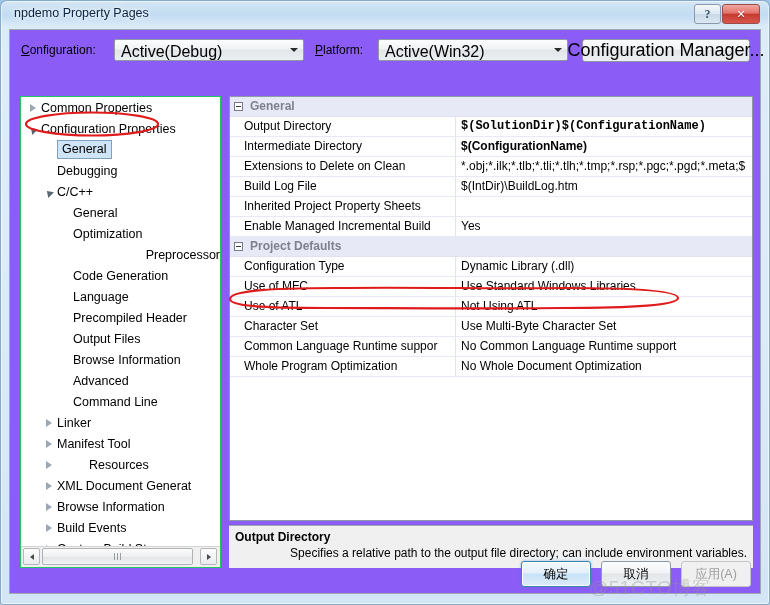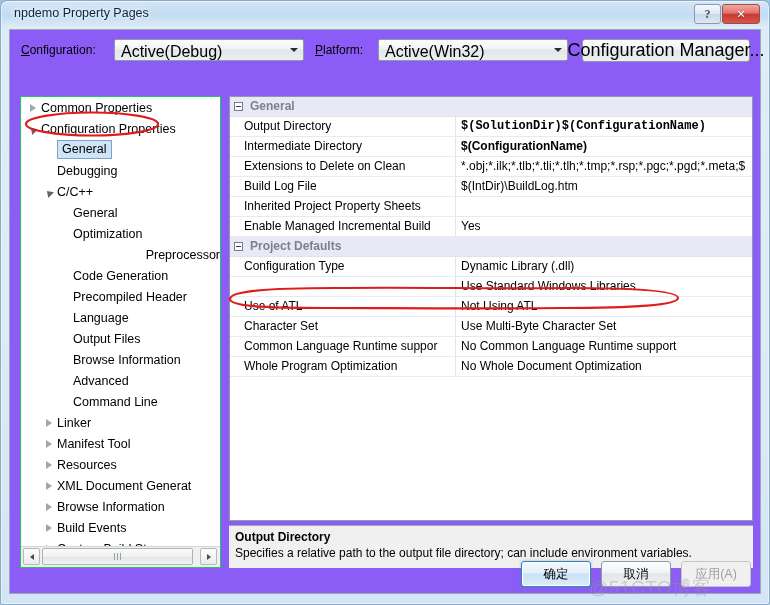--- a/index.html
+++ b/index.html
@@ -188,21 +188,21 @@
   }
 
   
   #desc{
     position:absolute;left:219px;top:495px;width:524px;height:43px;
     box-sizing:border-box;background:#f0f0f0;
     border-top:1px solid #9ea9b4;
     padding:4px 6px 0 6px;
   }
   #desc-title{font-size:12px;font-weight:bold;color:#000;}
-  #desc-body{font-size:12px;color:#000;margin-top:2px;}
+  #desc-body{font-size:12px;color:#000;margin-top:2px;text-align:right;}
 
   
   .dlgbtn{
     position:absolute;box-sizing:border-box;height:26px;width:70px;
     border-radius:3px;font-size:12.5px;
     display:flex;align-items:center;justify-content:center;cursor:default;
   }
   #btn-ok{
     left:521px;top:561px;
     border:1px solid #3c7fb1;
@@ -309,28 +309,28 @@
           <div class="tnode" style="padding-left: 37px; justify-content: flex-end;">
             <span class="tw"></span>
             <span class="tlabel">Preprocessor</span>
           </div>
           <div class="tnode" style="padding-left: 37px;">
             <span class="tw"></span>
             <span class="tlabel">Code Generation</span>
           </div>
           <div class="tnode" style="padding-left: 37px;">
             <span class="tw"></span>
+            <span class="tlabel">Language</span>
+          </div>
+          <div class="tnode" style="padding-left: 37px;">
+            <span class="tw"></span>
             <span class="tlabel">Precompiled Header</span>
           </div>
           <div class="tnode" style="padding-left: 37px;">
             <span class="tw"></span>
-            <span class="tlabel">Language</span>
-          </div>
-          <div class="tnode" style="padding-left: 37px;">
-            <span class="tw"></span>
             <span class="tlabel">Output Files</span>
           </div>
           <div class="tnode" style="padding-left: 37px;">
             <span class="tw"></span>
             <span class="tlabel">Browse Information</span>
           </div>
           <div class="tnode" style="padding-left: 37px;">
             <span class="tw"></span>
             <span class="tlabel">Advanced</span>
           </div>
@@ -339,21 +339,21 @@
             <span class="tlabel">Command Line</span>
           </div>
           <div class="tnode" style="padding-left: 21px;">
             <span class="tw"><span class="tri-collapsed"></span></span>
             <span class="tlabel">Linker</span>
           </div>
           <div class="tnode" style="padding-left: 21px;">
             <span class="tw"><span class="tri-collapsed"></span></span>
             <span class="tlabel">Manifest Tool</span>
           </div>
-          <div class="tnode" style="padding-left: 21px;">
+          <div class="tnode" style="padding-left: 21px; gap: 32px;">
             <span class="tw"><span class="tri-collapsed"></span></span>
             <span class="tlabel">Resources</span>
           </div>
           <div class="tnode" style="padding-left: 21px;">
             <span class="tw"><span class="tri-collapsed"></span></span>
             <span class="tlabel">XML Document Generat</span>
           </div>
           <div class="tnode" style="padding-left: 21px;">
             <span class="tw"><span class="tri-collapsed"></span></span>
             <span class="tlabel">Browse Information</span>
@@ -419,20 +419,21 @@
           <span class="catbox"></span>
           <span class="gname">Project Defaults</span>
         </div>
         <div class="grow">
           <span class="gsplit"></span>
           <span class="gname">Configuration Type</span>
           <span class="gval">Dynamic Library (.dll)</span>
         </div>
         <div class="grow">
           <span class="gsplit"></span>
+          <span class="gname">Use of MFC</span>
           <span class="gval">Use Standard Windows Libraries</span>
         </div>
         <div class="grow">
           <span class="gsplit"></span>
           <span class="gname">Use of ATL</span>
           <span class="gval">Not Using ATL</span>
         </div>
         <div class="grow">
           <span class="gsplit"></span>
           <span class="gname">Character Set</span>

